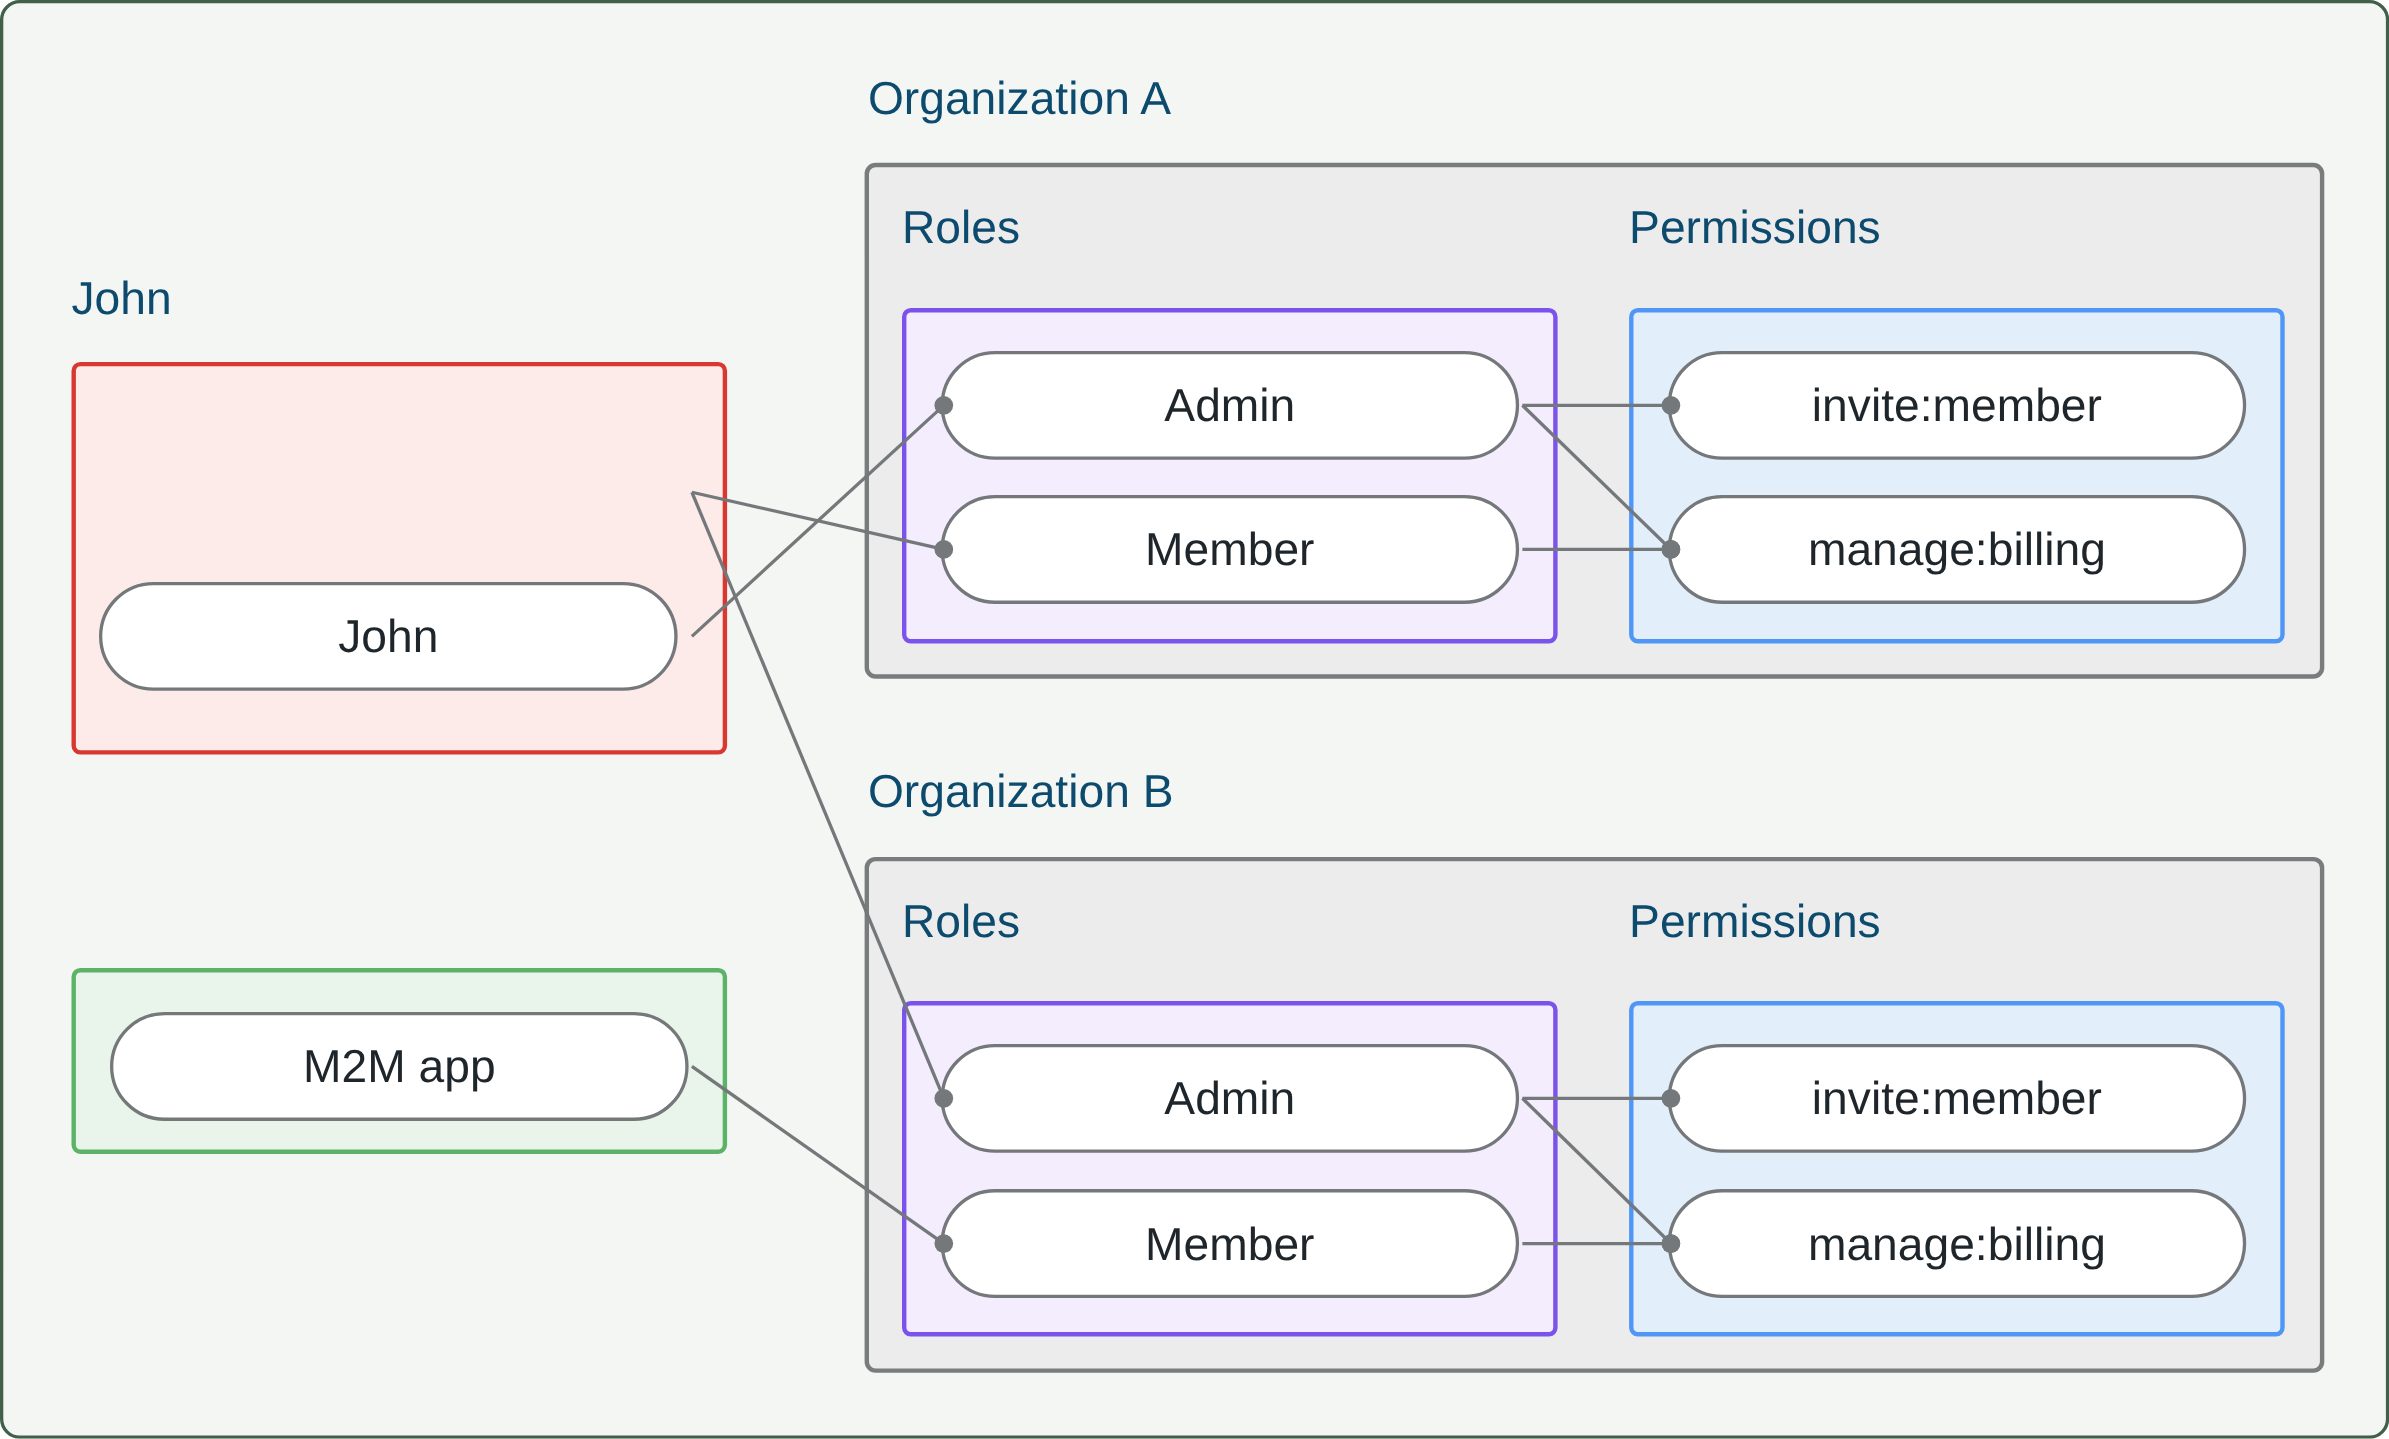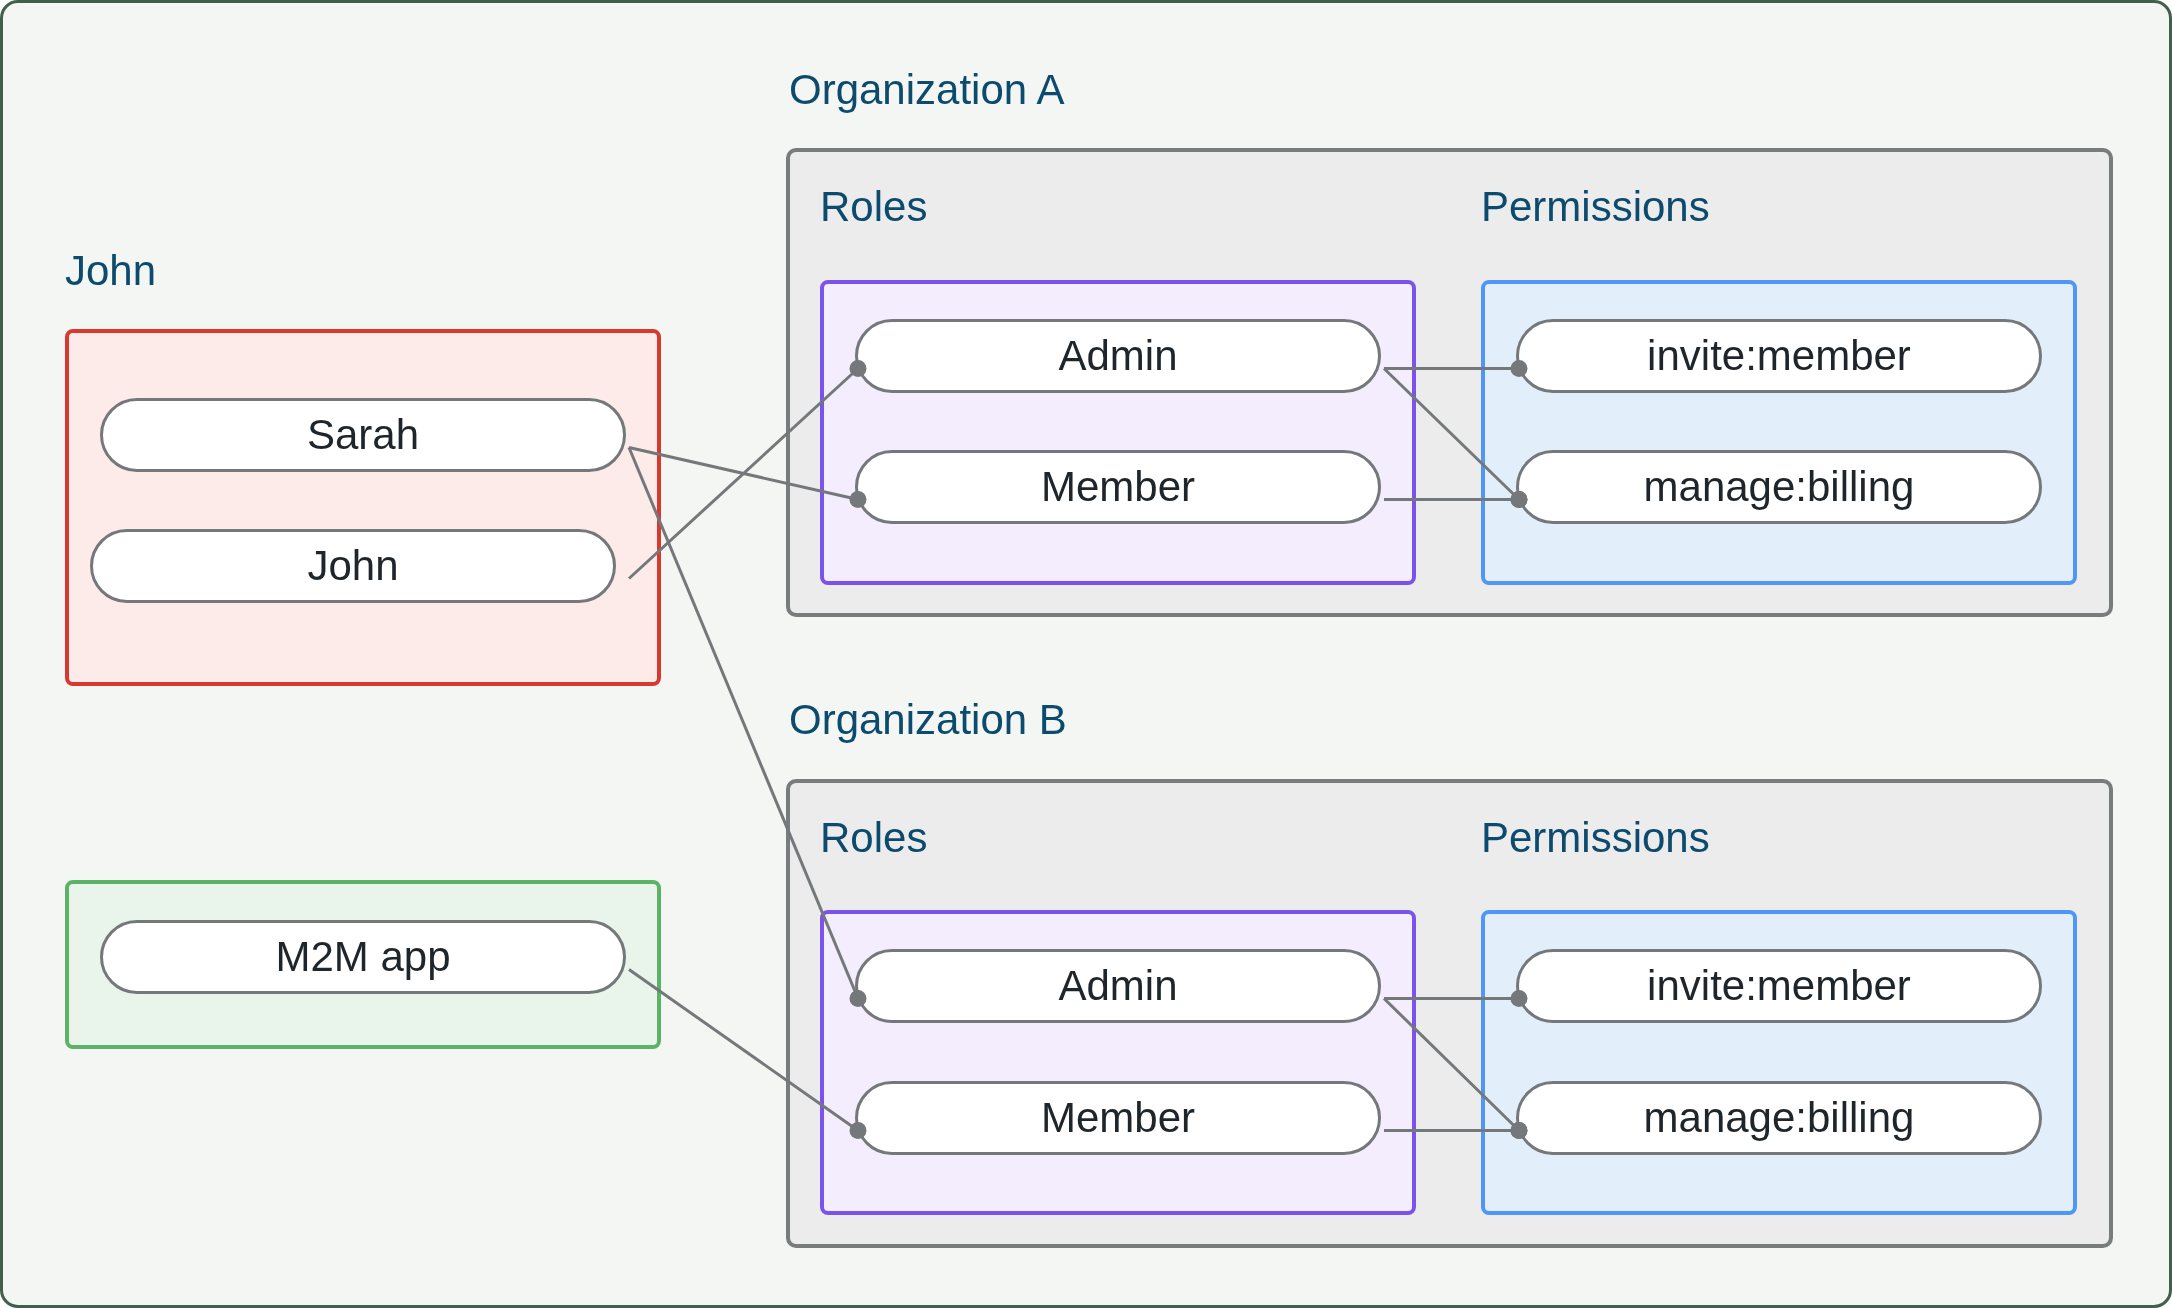--- a/index.html
+++ b/index.html
@@ -34,21 +34,21 @@
   .box-users { background: #fcebe9; border: 4px solid #d93831; }
   .box-m2m   { background: #e9f4ea; border: 4px solid #5cb267; }
   .box-org   { background: #ececec; border: 4px solid #787c7d; border-radius: 10px; }
   .box-roles { background: #f3edfd; border: 4px solid #7a52ec; }
   .box-perms { background: #e3eefb; border: 4px solid #4f96f6; }
 
   .pill {
     position: absolute;
     box-sizing: border-box;
     width: 526px;
-    height: 74px;
+    height: 99px;
     background: #ffffff;
     border: 3px solid #74787a;
     border-radius: 999px;
     display: flex;
     align-items: center;
     justify-content: center;
     font-size: 42px;
     font-weight: 500;
     color: #1f262b;
     white-space: nowrap;
@@ -69,23 +69,20 @@
 
   <div class="abs section-title" style="left:62px; top:243px;">John</div>
 
 
   <div class="abs section-title" style="left:786px; top:62px;">Organization A</div>
 
   <div class="abs section-title" style="left:786px; top:692px;">Organization B</div>
 
   <div class="group-box box-users" style="left:62px; top:326px; width:596px; height:357px;"></div>
 
-  <div class="pill" style="left:97px; top:395px;">
-    <span>Sarah</span>
-  </div>
 
   <div class="pill" style="left:87px; top:526px;">
     <span>John</span>
   </div>
 
   <div class="group-box box-m2m" style="left:62px; top:877px; width:596px; height:169px;"></div>
 
   <div class="pill" style="left:97px; top:917px;">
     <span>M2M app</span>
   </div>

